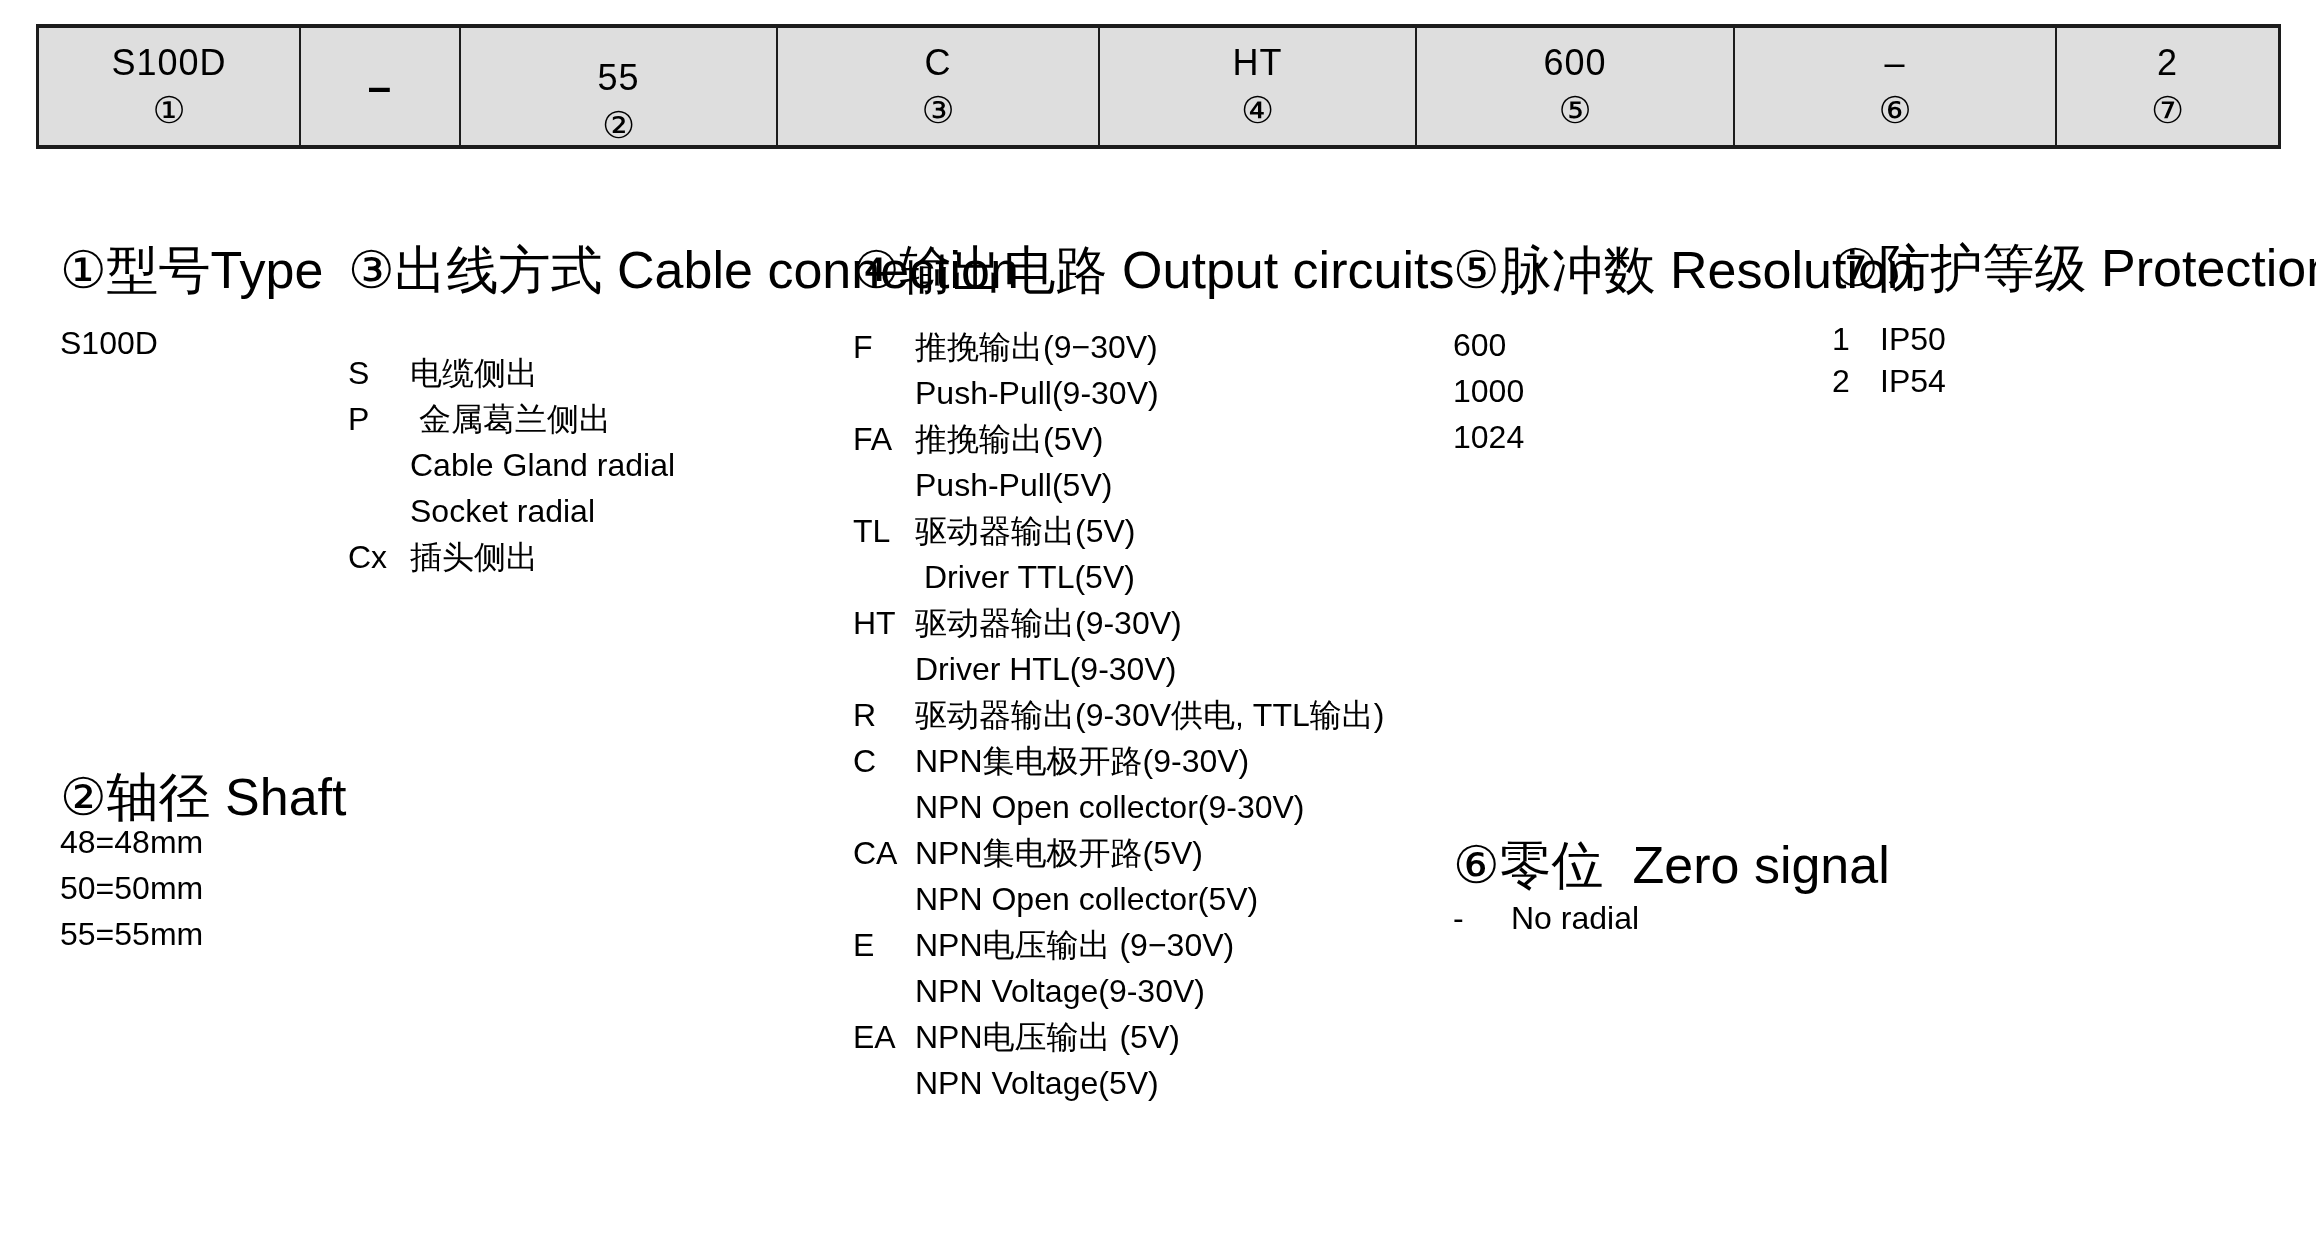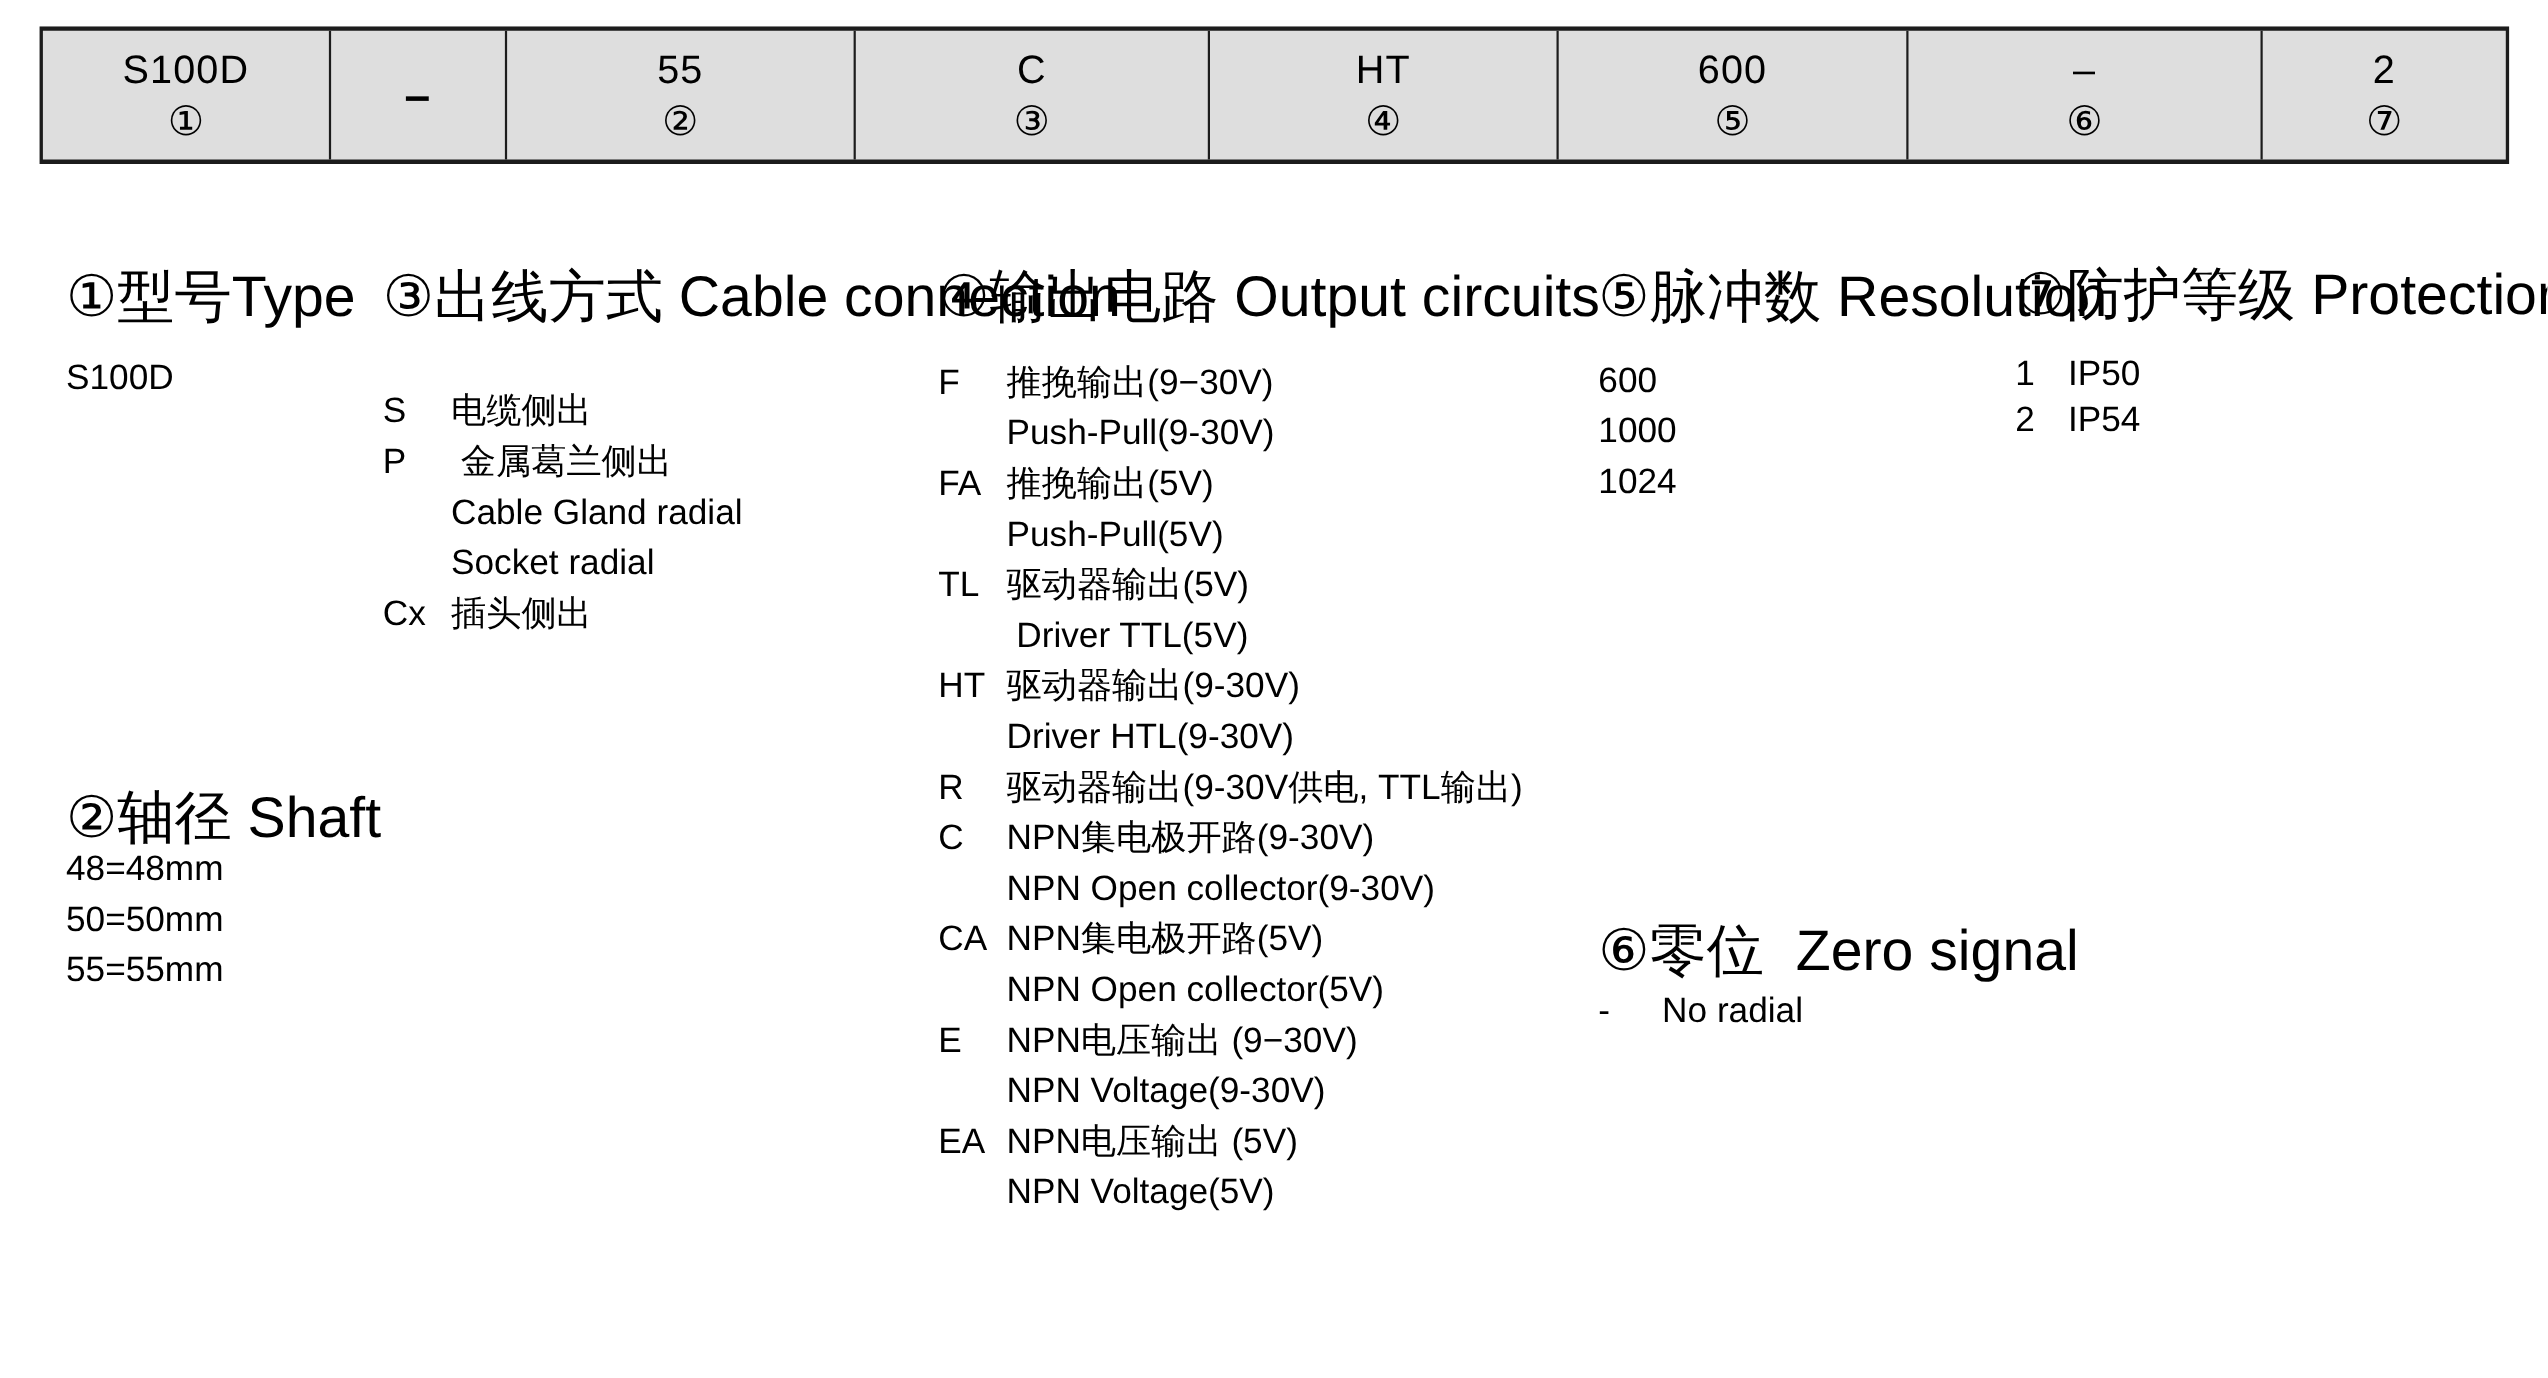--- a/index.html
+++ b/index.html
@@ -47,21 +47,21 @@
     font-size:36px;
     line-height:38px;
     letter-spacing:1px;
   }
   .cell-mark{
     font-size:37px;
     line-height:38px;
   }
   .cell-mark:empty{display:none;}
   .cell--dash .cell-value{font-weight:bold;font-size:42px;}
-  .c0{width:260px;} .c1{width:160px;} .c2{width:317px;} .c3{width:322px;}
+  .c0{width:260px;} .c1{width:160px;} .c2{width:317px;justify-content:flex-end;} .c3{width:322px;}
   .c4{width:317px;} .c5{width:318px;} .c6{width:322px;} .c7{width:223px;}
 
   
   .section{position:absolute;}
   .section-title{
     font-size:52px;
     line-height:44px;
     white-space:pre;
   }
   .rows{position:absolute;left:0;}
@@ -71,21 +71,21 @@
     line-height:46px;
     white-space:pre;
   }
   .code{flex:0 0 auto;}
   .desc{flex:0 0 auto;}
 
   
   #sec-type{left:60px;top:248px;}
   #sec-type .rows{top:72px;}
 
-  #sec-shaft{left:60px;top:722px;text-align:center;}
+  #sec-shaft{left:60px;top:775px;text-align:center;}
   #sec-shaft .rows{top:44px;}
 
   #sec-cable{left:348px;top:248px;}
   #sec-cable .rows{top:102px;}
   #sec-cable .code{width:62px;}
 
   #sec-output{left:853px;top:248px;}
   #sec-output .rows{top:76px;}
   #sec-output .code{width:62px;}
 

